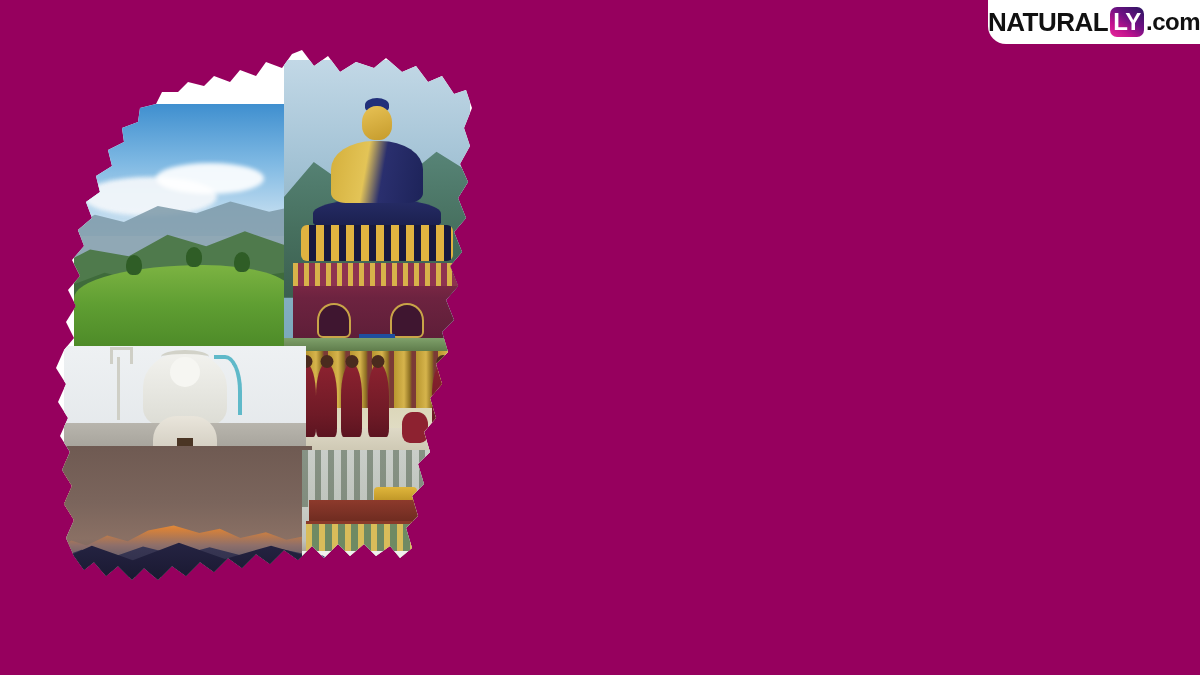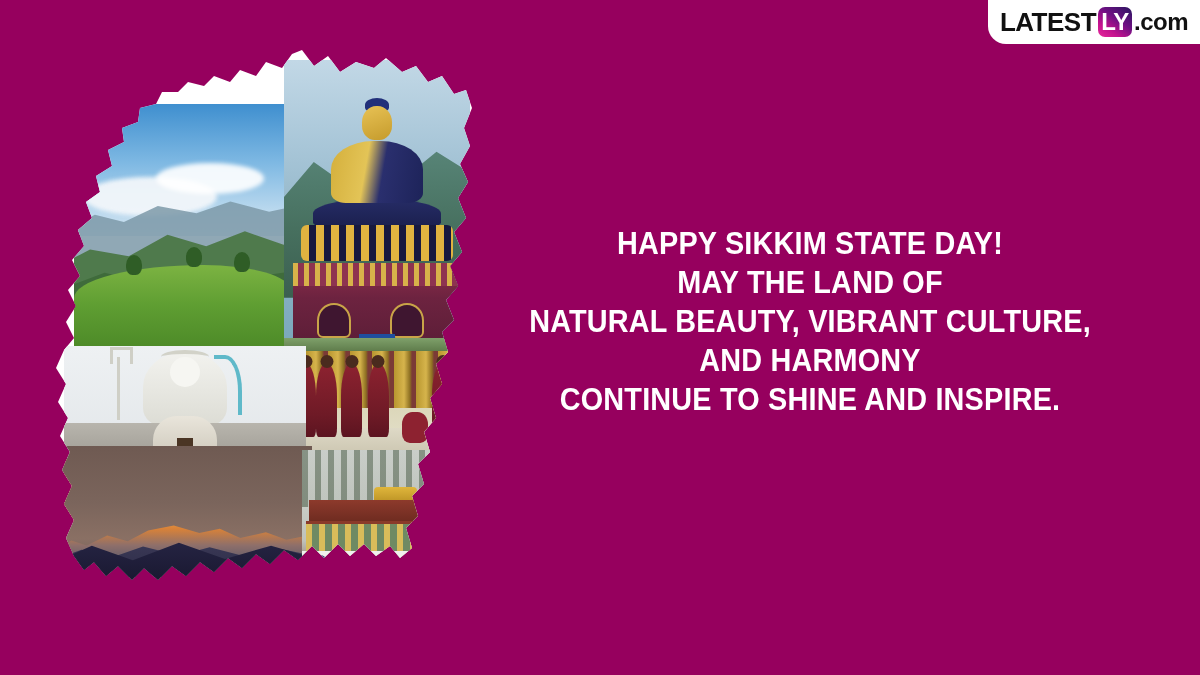--- a/index.html
+++ b/index.html
@@ -481,27 +481,20 @@
             <i></i>
           </div>
           <div class="lower"></div>
           <div class="water"></div>
         </div>
 
       </div>
     </div>
   </div>
 
-  <div class="message">
-    <div class="line">HAPPY SIKKIM STATE DAY!</div>
-    <div class="line">MAY THE LAND OF</div>
-    <div class="line">NATURAL BEAUTY, VIBRANT CULTURE,</div>
-    <div class="line">AND HARMONY</div>
-    <div class="line">CONTINUE TO SHINE AND INSPIRE.</div>
-  </div>
 
   <div class="logo-plate">
-    <span class="logo-text">LATEST</span>
+    <span class="logo-text">NATURAL</span>
     <span class="logo-badge">LY</span>
     <span class="logo-dotcom">.com</span>
   </div>
 
 </div>
 
 </body></html>

